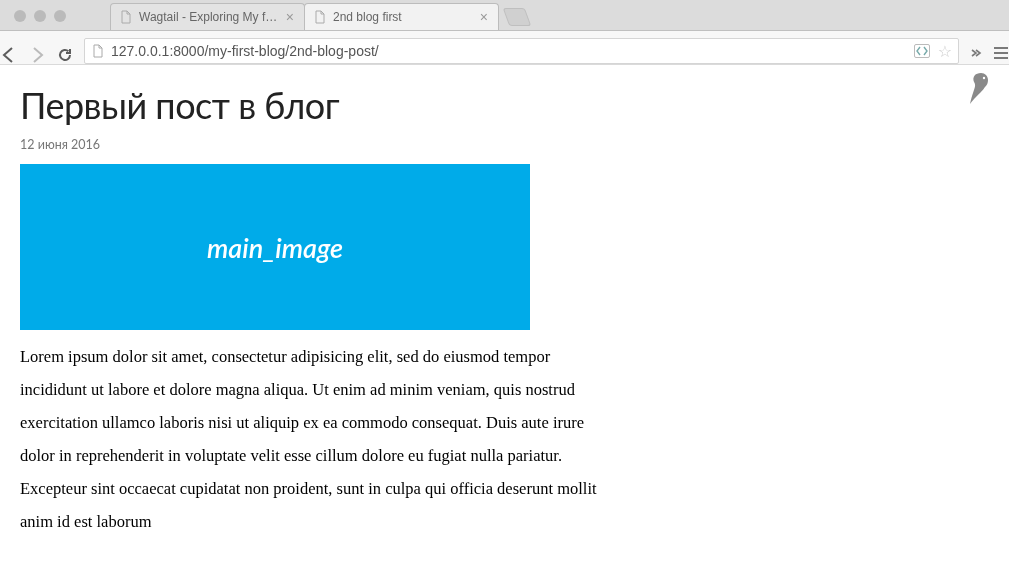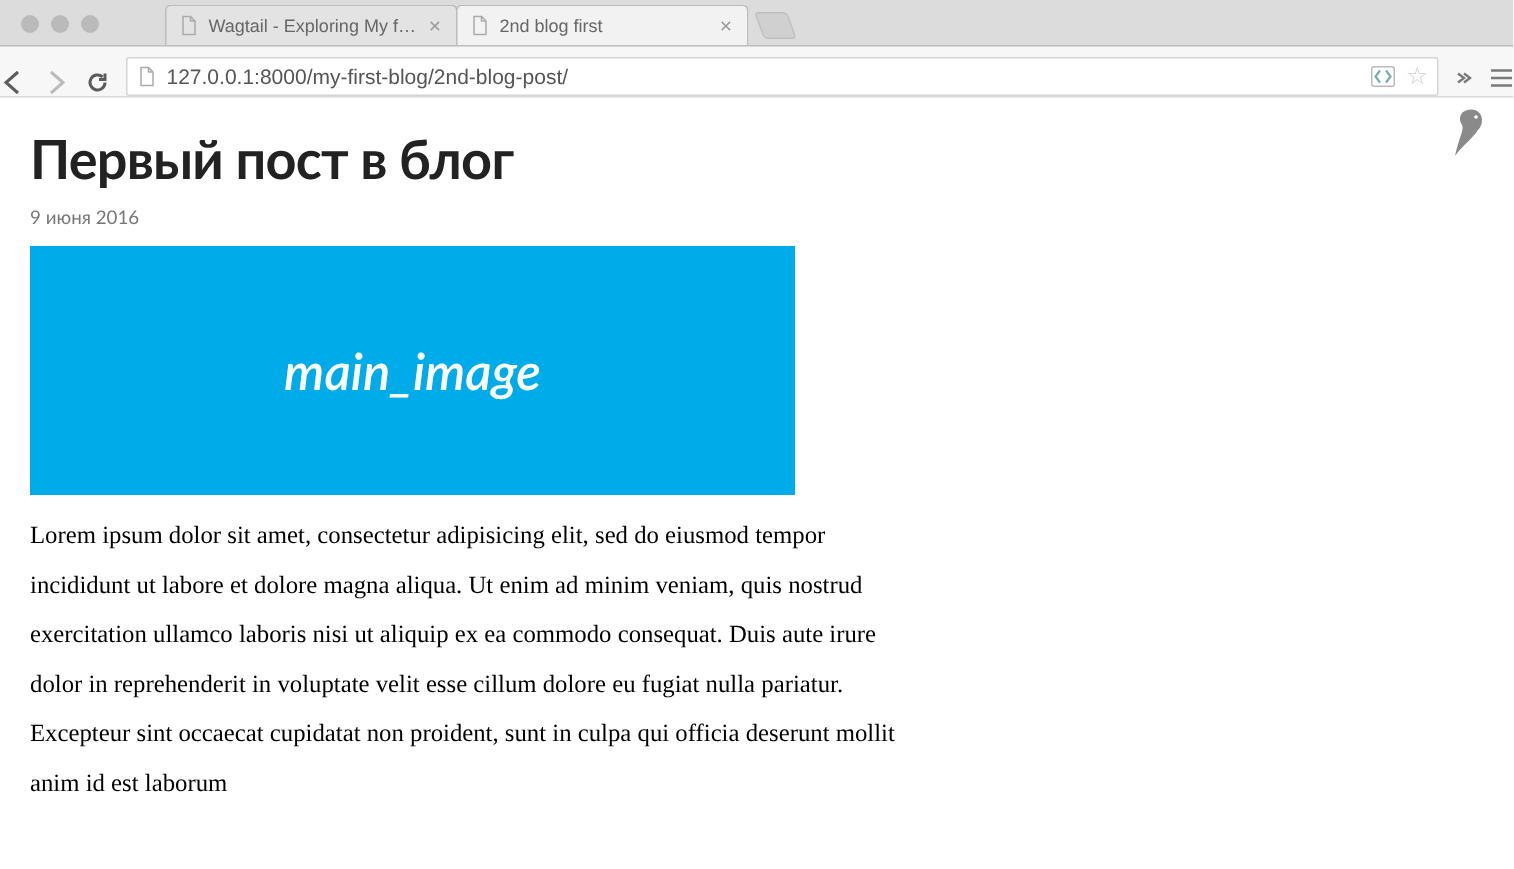--- a/index.html
+++ b/index.html
@@ -105,39 +105,39 @@
       overflow:hidden;
       position:relative;
     }
     .wagtail-logo {
       position:absolute;
       top:6px; right:18px;
       width:24px; height:36px;
     }
     .post-title {
       font-size:36px;
-      font-weight:700;
+      font-weight:400;
       color:#222;
       letter-spacing:-0.5px;
     }
     .post-date {
       margin-top:10px;
       font-size:12.5px;
       color:#777;
     }
     .hero-image {
       margin-top:12px;
       width:510px;
       height:166px;
       background:#00abe9;
       display:flex;
       align-items:center;
       justify-content:center;
       color:#fff;
-      font-size:34px;
+      font-size:27px;
       font-weight:600;
       font-style:italic;
     }
     .body-text {
       margin-top:10px;
       width:590px;
       font-family:"Times New Roman", Times, serif;
       font-size:16.5px;
       line-height:2.0;
       color:#000;
@@ -245,21 +245,21 @@
 
 <div class="page">
   <div class="wagtail-logo">
     <svg viewBox="0 0 24 36" width="24" height="36">
       <path d="M14 2c4 0 7 3 7 7 0 3-1 5-3 7-2 3-4 5-9 10-2 2-4 4-6 7 1-5 2-8 3-11 2-6 3-8 1-11-1-2-1-5 1-7 1-1 3-2 6-2z" fill="#8a8a8a"></path>
       <circle cx="17" cy="7" r="1.2" fill="#fff"></circle>
     </svg>
   </div>
 
   <h1 class="post-title">Первый пост в блог</h1>
-  <div class="post-date">9 июня 2016</div>
+  <div class="post-date">12 июня 2016</div>
 
   <div class="hero-image">
     <span>main_image</span>
   </div>
 
   <div class="body-text">
     <p>Lorem ipsum dolor sit amet, consectetur adipisicing elit, sed do eiusmod tempor incididunt ut labore et dolore magna aliqua. Ut enim ad minim veniam, quis nostrud exercitation ullamco laboris nisi ut aliquip ex ea commodo consequat. Duis aute irure dolor in reprehenderit in voluptate velit esse cillum dolore eu fugiat nulla pariatur. Excepteur sint occaecat cupidatat non proident, sunt in culpa qui officia deserunt mollit anim id est laborum</p>
   </div>
 </div>
 

